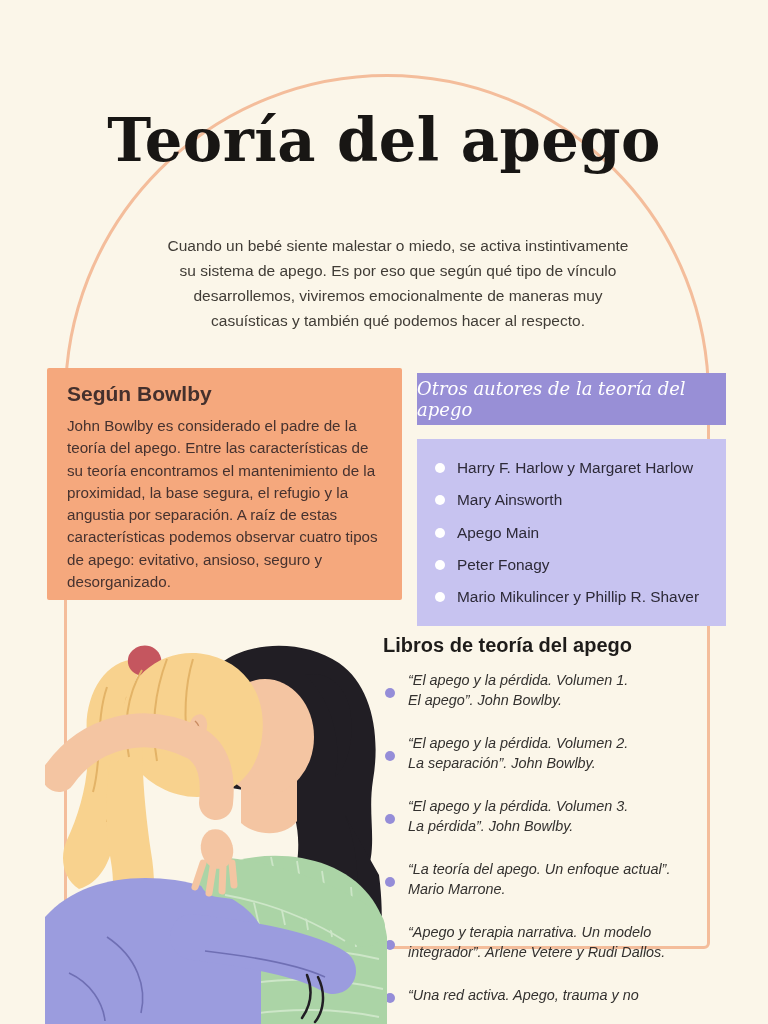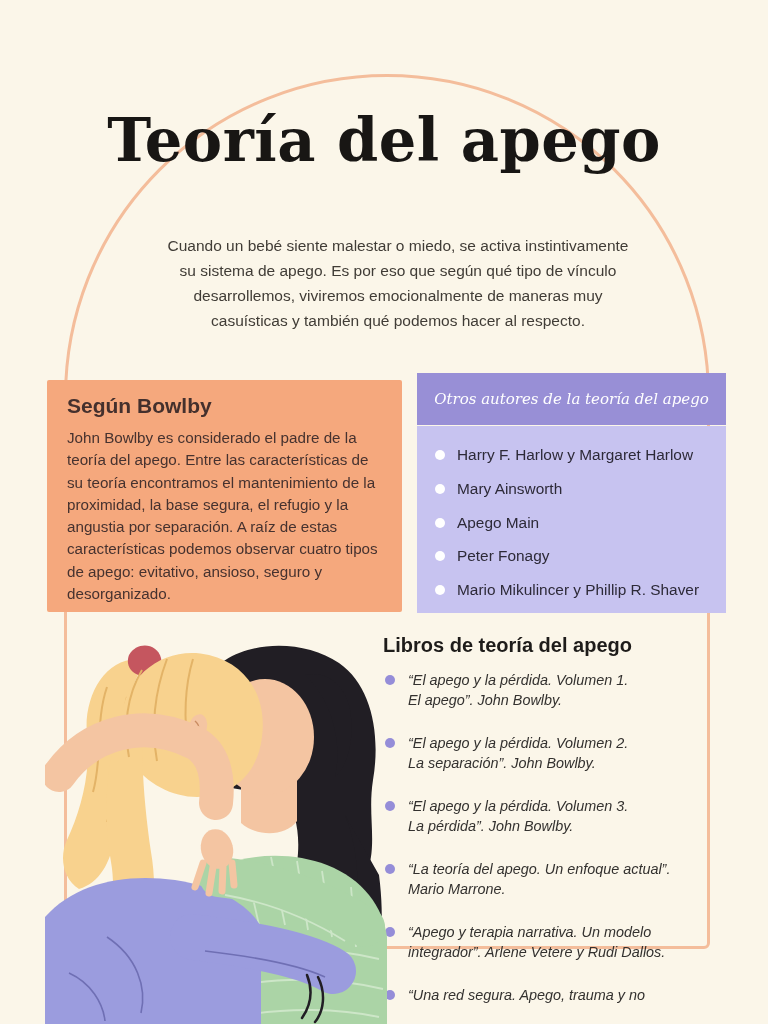--- a/index.html
+++ b/index.html
@@ -46,21 +46,21 @@
     text-align:center;
     font-size:15.5px;
     line-height:25px;
     color:#403C36;
     z-index:2;
   }
   .intro b{color:#2B2722;}
   
   .bowlby{
     position:absolute;
-    left:47px;top:380px;
+    left:47px;top:368px;
     width:355px;height:232px;
     background:#F5A87D;
     border-radius:2px;
     box-sizing:border-box;
     padding:14px 20px;
     z-index:3;
   }
   .bowlby h2{
     margin:0 0 9px 0;
     font-size:21px;
@@ -79,29 +79,29 @@
     left:417px;top:373px;
     width:309px;
     z-index:3;
   }
   .authors-header{
     background:#988FD6;
     height:52px;
     display:flex;align-items:center;justify-content:center;
     font-family:"DejaVu Serif", serif;
     font-style:italic;
-    font-size:15px;
+    font-size:18px;
     color:#FFFFFF;
-    margin-bottom:1px;
+    margin-bottom:14px;
   }
   .authors-body{
     background:#C7C3F0;
     height:187px;
     box-sizing:border-box;
-    padding:20px 12px 14px 14px;
+    padding:20px 12px 20px 14px;
     display:flex;flex-direction:column;justify-content:space-between;
   }
   .author-item{
     display:flex;align-items:center;
     font-size:15.4px;
     font-weight:500;
     color:#2D2A38;
   }
   .dot{
     width:10px;height:10px;border-radius:50%;
@@ -116,21 +116,21 @@
     z-index:3;
   }
   .books h2{
     margin:0 0 13px 0;
     font-size:20px;
     font-weight:700;
     color:#1E1C1A;
   }
   .book-item{
     display:flex;
-    align-items:flex-start;
+    align-items:center;
     margin-bottom:23px;
   }
   .book-dot{
     width:10px;height:10px;border-radius:50%;
     background:#958DD8;
     margin:5px 13px 0 2px;
     flex:0 0 auto;
   }
   .book-text{
     font-style:italic;
@@ -212,21 +212,21 @@
     <div class="book-item">
       <span class="book-dot"></span>
       <span class="book-text"><span>“La teoría del apego. Un enfoque actual”.</span><br><span>Mario Marrone.</span></span>
     </div>
     <div class="book-item">
       <span class="book-dot"></span>
       <span class="book-text"><span>“Apego y terapia narrativa. Un modelo</span><br><span>integrador”. Arlene Vetere y Rudi Dallos.</span></span>
     </div>
     <div class="book-item">
       <span class="book-dot"></span>
-      <span class="book-text"><span>“Una red segura. Apego, trauma y no</span><br></span>
+      <span class="book-text"><span>“Una red activa. Apego, trauma y no</span><br></span>
     </div>
   </div>
 
   <svg class="illo" viewBox="0 0 345 399" xmlns="http://www.w3.org/2000/svg">
 
     <g>
       <path fill="#F8D28E" d="M100,35 C62,28 38,70 42,110 C46,148 36,185 22,215 C14,232 18,254 34,264 C54,258 66,238 70,210 C78,160 66,130 78,95 C84,70 92,50 100,35 Z"></path>
       <path fill="none" stroke="#E3B367" stroke-width="2" d="M62,62 C50,97 58,132 48,167"></path>
       <path fill="none" stroke="#E3B367" stroke-width="2" d="M82,72 C72,112 78,152 62,197"></path>
       <path fill="#C5565F" d="M84,30 C92,16 112,18 116,33 C118,44 108,53 97,51 C87,49 80,41 84,30 Z"></path>

